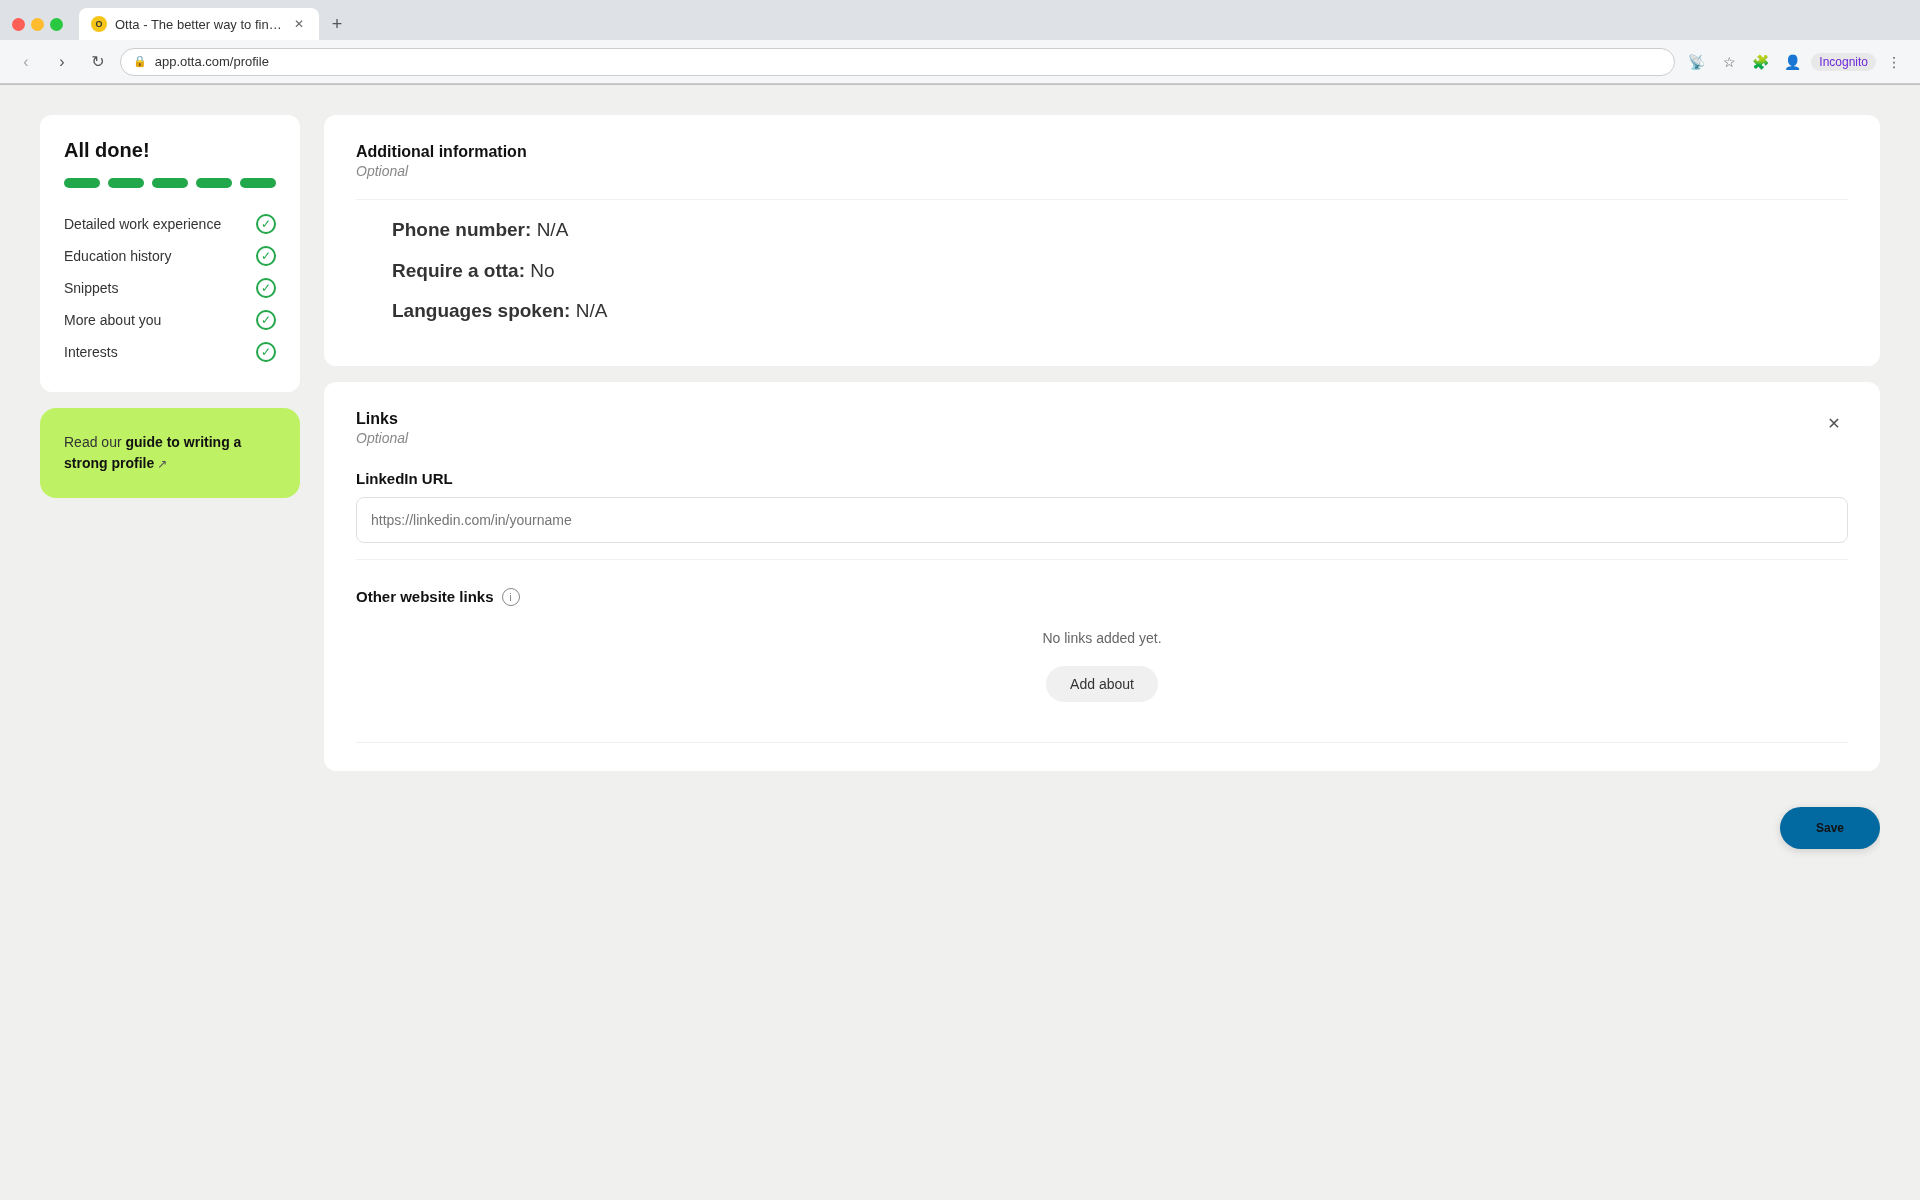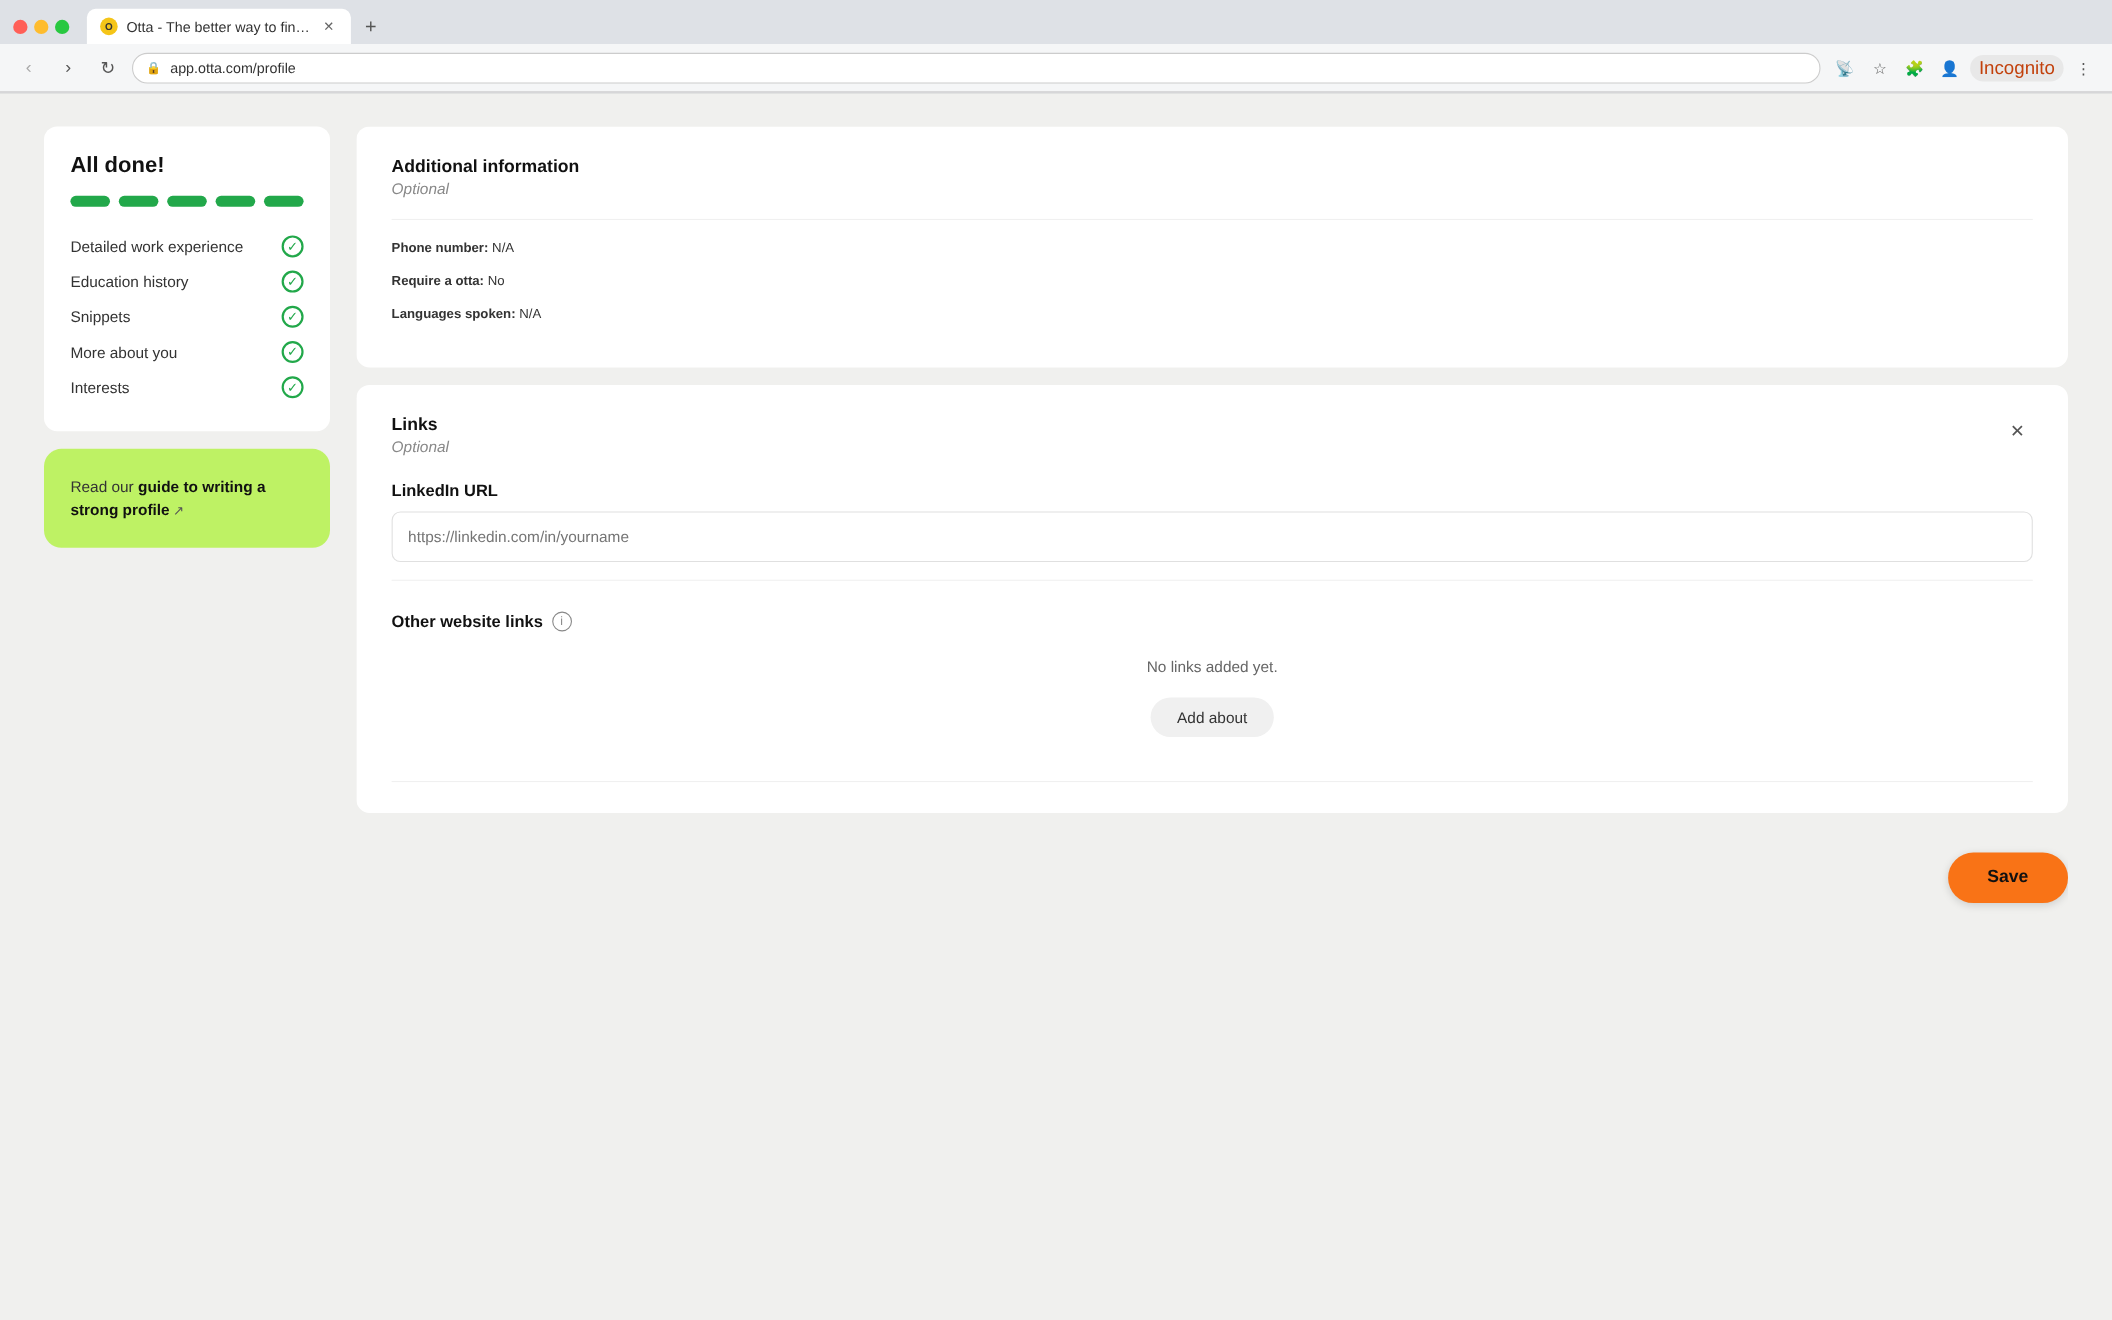--- a/index.html
+++ b/index.html
@@ -144,22 +144,22 @@
       align-items: center;
       justify-content: center;
       cursor: pointer;
       color: #555;
       font-size: 14px;
     }
     .incognito-badge {
       display: flex;
       align-items: center;
       gap: 6px;
-      font-size: 17px;
-      color: #c2410c;
+      font-size: 12px;
+      color: #6d28d9;
       padding: 2px 8px;
       background: #e8e8e8;
       border-radius: 12px;
     }
 
     
     .page-content {
       display: flex;
       height: calc(1200px - 84px);
       background: #f0f0ee;
@@ -271,24 +271,25 @@
       margin-bottom: 20px;
     }
 
     .divider {
       height: 1px;
       background: #f0f0f0;
       margin: 16px 0;
     }
 
     .info-row {
-      font-size: 12px;
+      font-size: 19px;
       color: #333;
       margin-bottom: 12px;
       line-height: 1.5;
+      margin-left: 36px;
     }
     .info-row strong {
       font-weight: 600;
     }
 
     
     .links-card {
       background: white;
       border-radius: 12px;
       padding: 28px 32px;
@@ -383,25 +384,25 @@
       margin-top: 40px;
     }
 
     
     .save-area {
       display: flex;
       justify-content: flex-end;
       padding: 20px 0;
     }
     .save-btn {
-      background: #f97316;
+      background: #0369a1;
       border: none;
       border-radius: 24px;
       padding: 14px 36px;
-      font-size: 16px;
+      font-size: 12px;
       font-weight: 600;
       color: #111;
       cursor: pointer;
       box-shadow: 0 2px 8px rgba(0,0,0,0.15);
     }
 
     
     .main-content::-webkit-scrollbar { width: 8px; }
     .main-content::-webkit-scrollbar-track { background: transparent; }
     .main-content::-webkit-scrollbar-thumb { background: #ccc; border-radius: 4px; }

